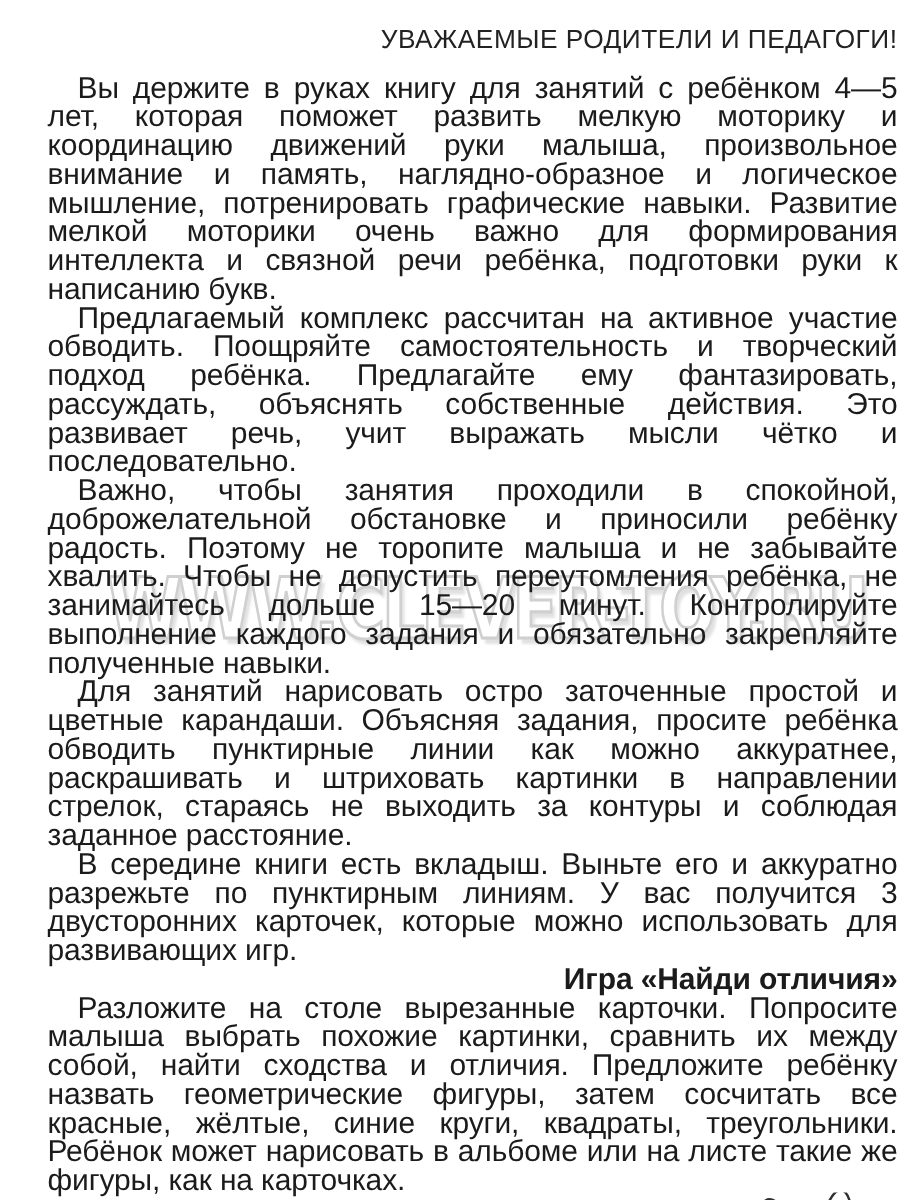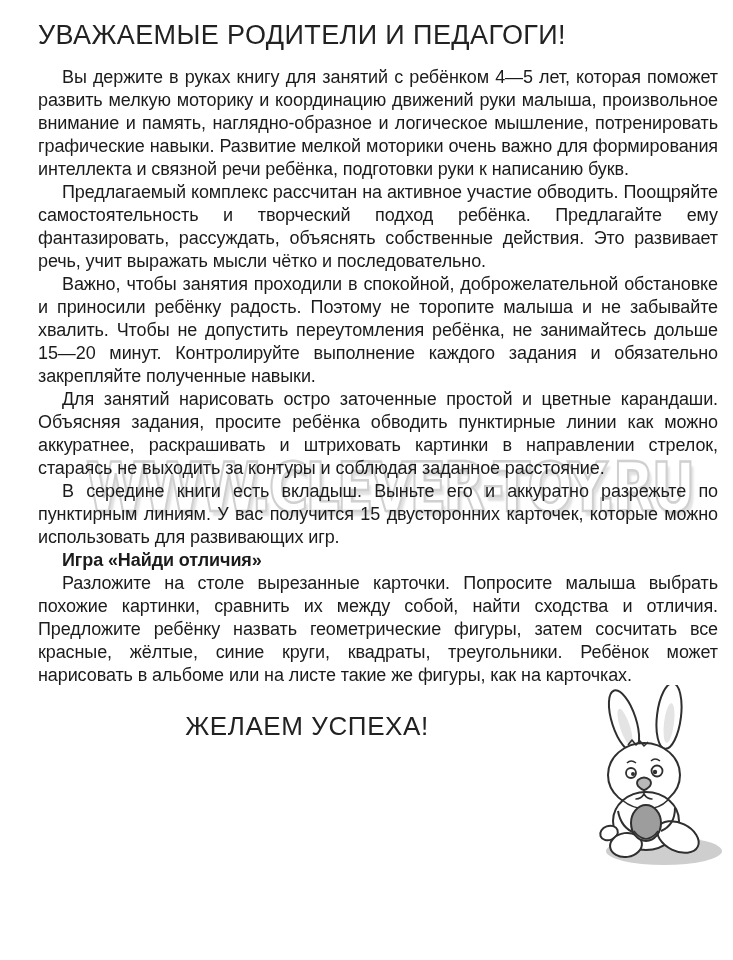--- a/index.html
+++ b/index.html
@@ -34,37 +34,37 @@
     transform-origin: left top;
     pointer-events: none;
   }
   .content {
     position: relative;
     z-index: 2;
     padding: 20px 15px 0 38px;
   }
   .page-title {
     margin: 0 0 15px 0;
-    text-align: left;
-    font-size: 27px;
+    text-align: right;
+    font-size: 21px;
     font-weight: 400;
     letter-spacing: 0.4px;
     color: #222222;
   }
   .body-text p {
     margin: 0;
-    font-size: 18px;
+    font-size: 24px;
     line-height: 23px;
     text-align: justify;
     text-indent: 24px;
     letter-spacing: -0.1px;
   }
   .body-text p.game-heading {
     font-weight: 700;
-    text-align: left;
+    text-align: right;
   }
   .rabbit-box {
     float: right;
     width: 140px;
     height: 184px;
     margin: -2px -6px 0 8px;
   }
   .closing {
     margin-top: 24px;
     text-align: center;
@@ -82,21 +82,21 @@
 
   <div class="content">
 
     <h1 class="page-title">УВАЖАЕМЫЕ РОДИТЕЛИ И ПЕДАГОГИ!</h1>
 
     <div class="body-text">
       <p>Вы держите в руках книгу для занятий с ребёнком 4—5 лет, которая поможет развить мелкую моторику и координацию движений руки малыша, произвольное внимание и память, наглядно-образное и логическое мышление, потренировать графические навыки. Развитие мелкой моторики очень важно для формирования интеллекта и связной речи ребёнка, подготовки руки к написанию букв.</p>
       <p>Предлагаемый комплекс рассчитан на активное участие обводить. Поощряйте самостоятельность и творческий подход ребёнка. Предлагайте ему фантазировать, рассуждать, объяснять собственные действия. Это развивает речь, учит выражать мысли чётко и последовательно.</p>
       <p>Важно, чтобы занятия проходили в спокойной, доброжелательной обстановке и приносили ребёнку радость. Поэтому не торопите малыша и не забывайте хвалить. Чтобы не допустить переутомления ребёнка, не занимайтесь дольше 15—20 минут. Контролируйте выполнение каждого задания и обязательно закрепляйте полученные навыки.</p>
       <p>Для занятий нарисовать остро заточенные простой и цветные карандаши. Объясняя задания, просите ребёнка обводить пунктирные линии как можно аккуратнее, раскрашивать и штриховать картинки в направлении стрелок, стараясь не выходить за контуры и соблюдая заданное расстояние.</p>
-      <p>В середине книги есть вкладыш. Выньте его и аккуратно разрежьте по пунктирным линиям. У вас получится 15 двусторонних карточек, которые можно использовать для развивающих игр.</p>
+      <p>В середине книги есть вкладыш. Выньте его и аккуратно разрежьте по пунктирным линиям. У вас получится 3 двусторонних карточек, которые можно использовать для развивающих игр.</p>
 
       <p class="game-heading">Игра «Найди отличия»</p>
       <p>Разложите на столе вырезанные карточки. Попросите малыша выбрать похожие картинки, сравнить их между собой, найти сходства и отличия. Предложите ребёнку назвать геометрические фигуры, затем сосчитать все красные, жёлтые, синие круги, квадраты, треугольники. Ребёнок может нарисовать в альбоме или на листе такие же фигуры, как на карточках.</p>
 
       <div class="rabbit-box">
         <svg width="140" height="184" viewBox="0 0 140 184" xmlns="http://www.w3.org/2000/svg">
 
           <ellipse cx="80" cy="166" rx="58" ry="14" fill="#c6c6c6" opacity="0.85"></ellipse>
 
           <g stroke="#2f2f2f" stroke-width="2" fill="#ffffff">

